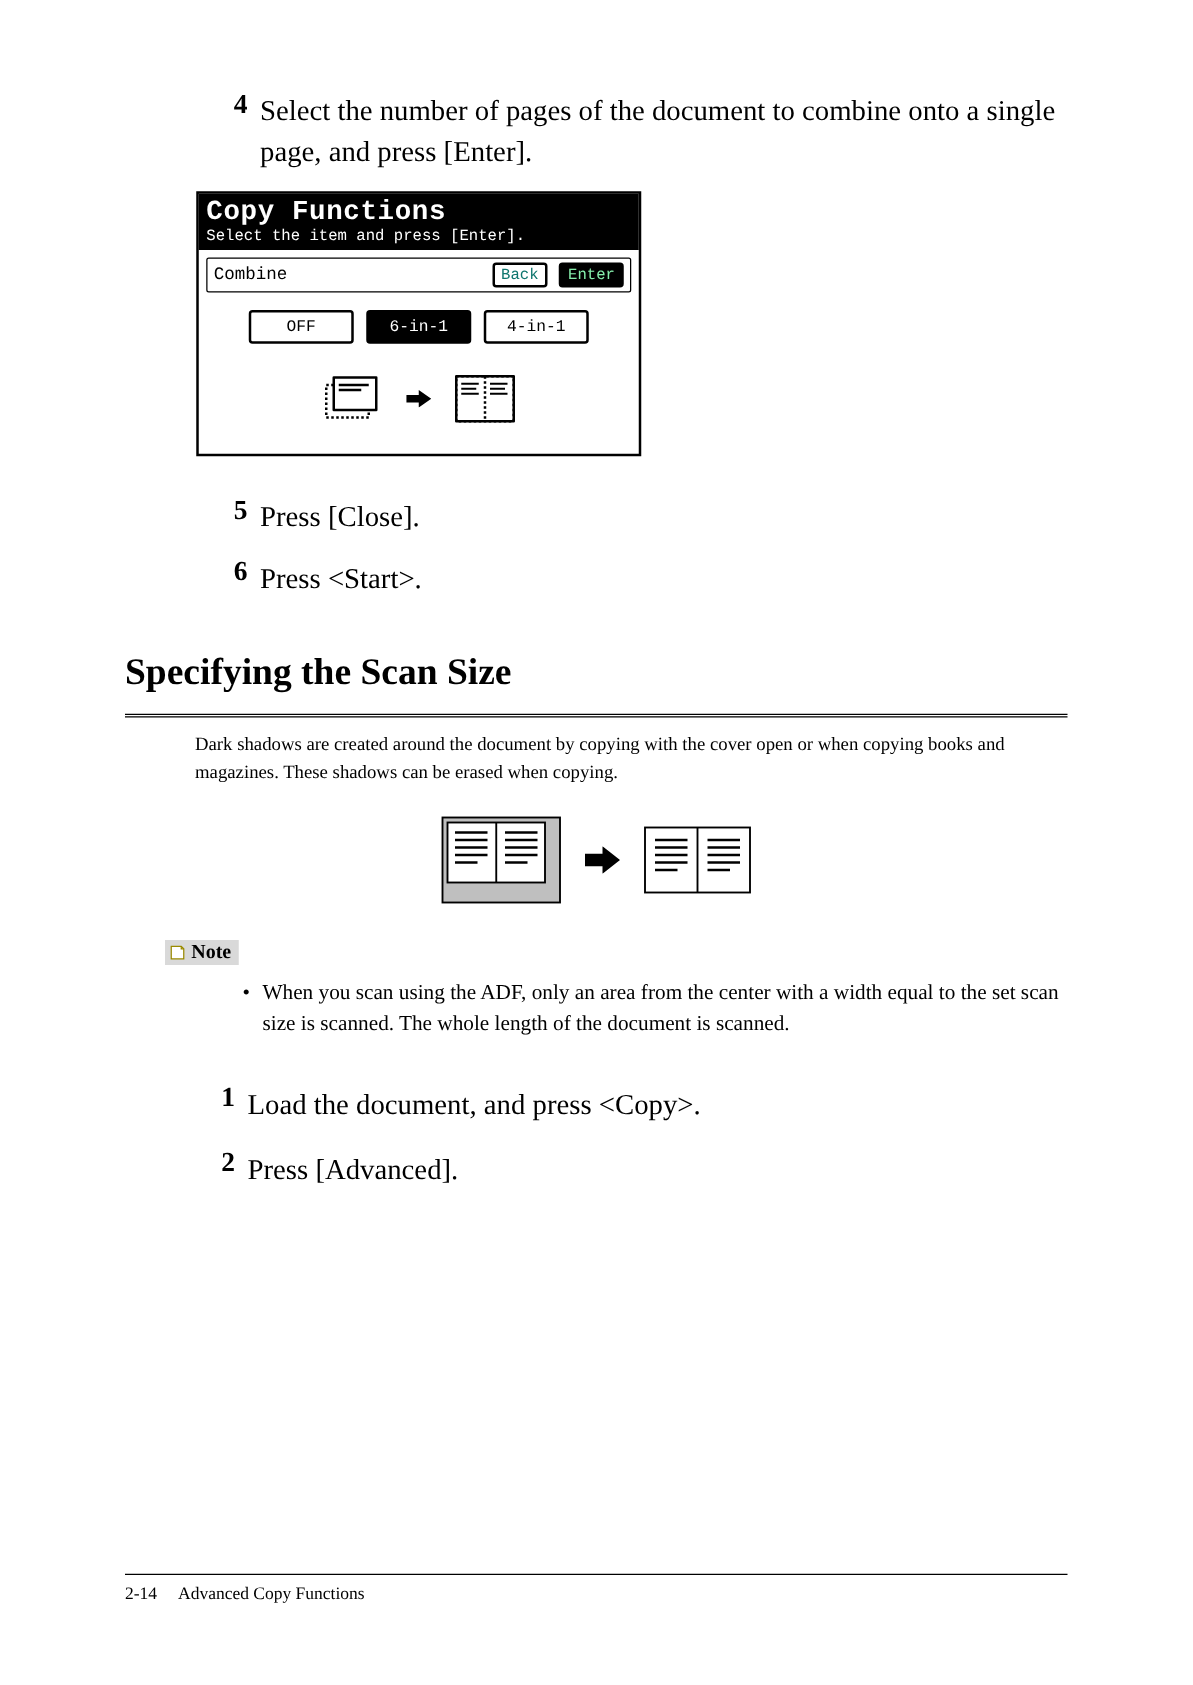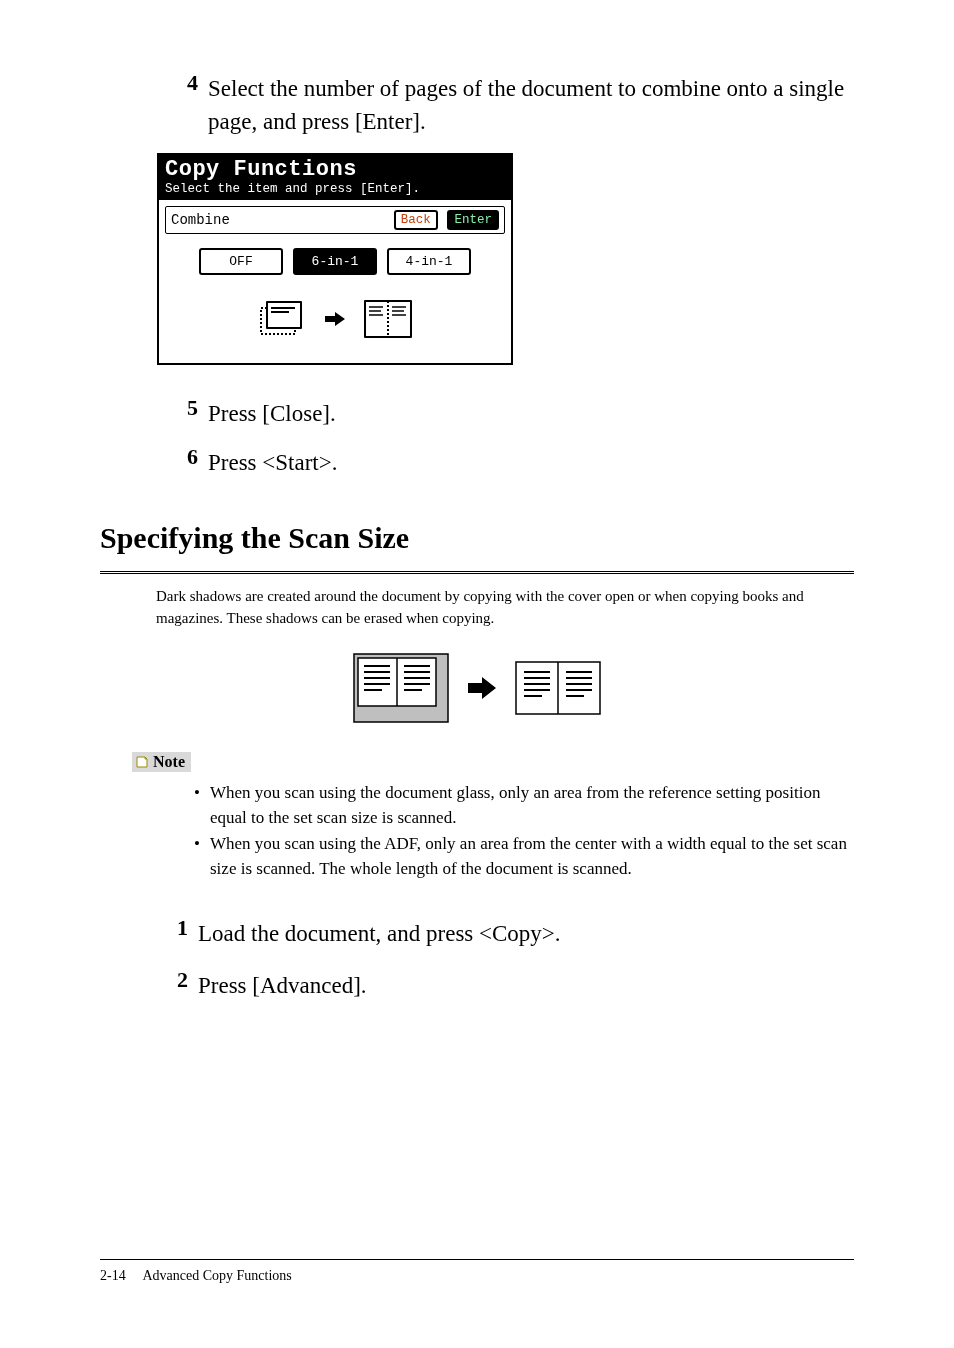--- a/index.html
+++ b/index.html
@@ -79,21 +79,21 @@
     font-size: 14px;
   }
   .mini-btn {
     display: inline-block;
     border: 2px solid #000;
     border-radius: 3px;
     font-size: 12.5px;
     padding: 0 5px;
     line-height: 16px;
     background: #fff;
-    color: #c2410c;
+    color: #0f766e;
   }
   .mini-btn.sel {
     background: #000;
     color: #86efac;
   }
   .lcd-options {
     display: flex;
     justify-content: center;
     gap: 10px;
     margin-top: 14px;
@@ -323,21 +323,20 @@
         <svg width="14" height="14">
             <path d="M2 2 h8 l2 2 v8 h-10 z" fill="#fff" stroke="#9a8a00" stroke-width="1"></path>
             <path d="M10 2 v2 h2" fill="none" stroke="#9a8a00" stroke-width="1"></path>
           </svg>
       </span>
       <span>Note</span>
     </span>
   </div>
 
   <ul class="bullets">
-    <li>When you scan using the document glass, only an area from the reference setting position equal to the set scan size is scanned.</li>
     <li>When you scan using the ADF, only an area from the center with a width equal to the set scan size is scanned. The whole length of the document is scanned.</li>
   </ul>
 
   <div class="steps-block">
     <div class="num-item">
       <div class="num">1</div>
       <div class="step-text">Load the document, and press &lt;Copy&gt;.</div>
     </div>
     <div class="num-item" style="margin-top:16px">
       <div class="num">2</div>

